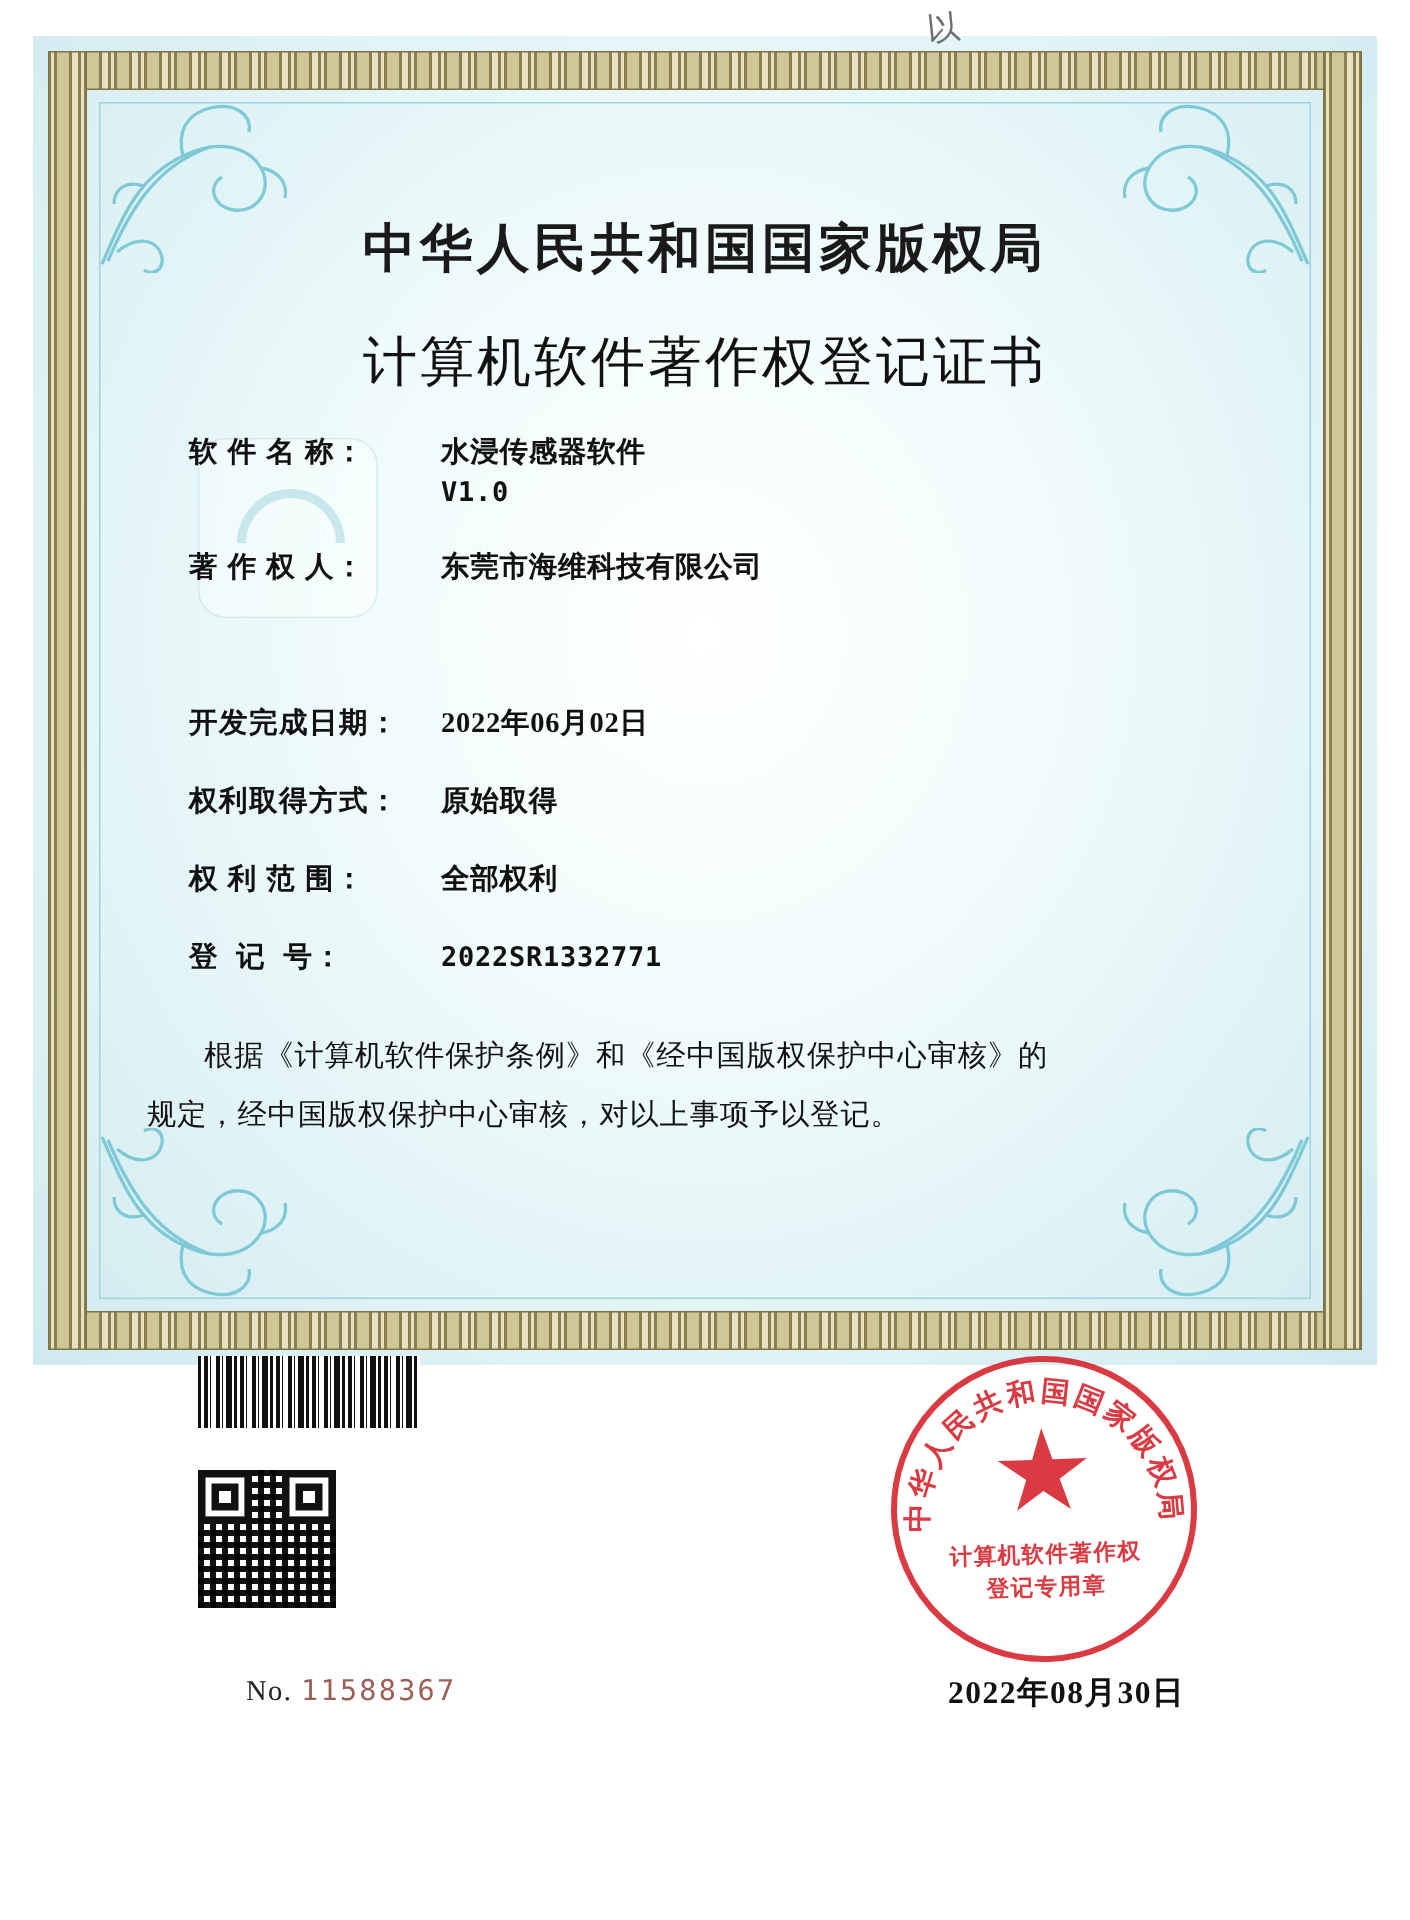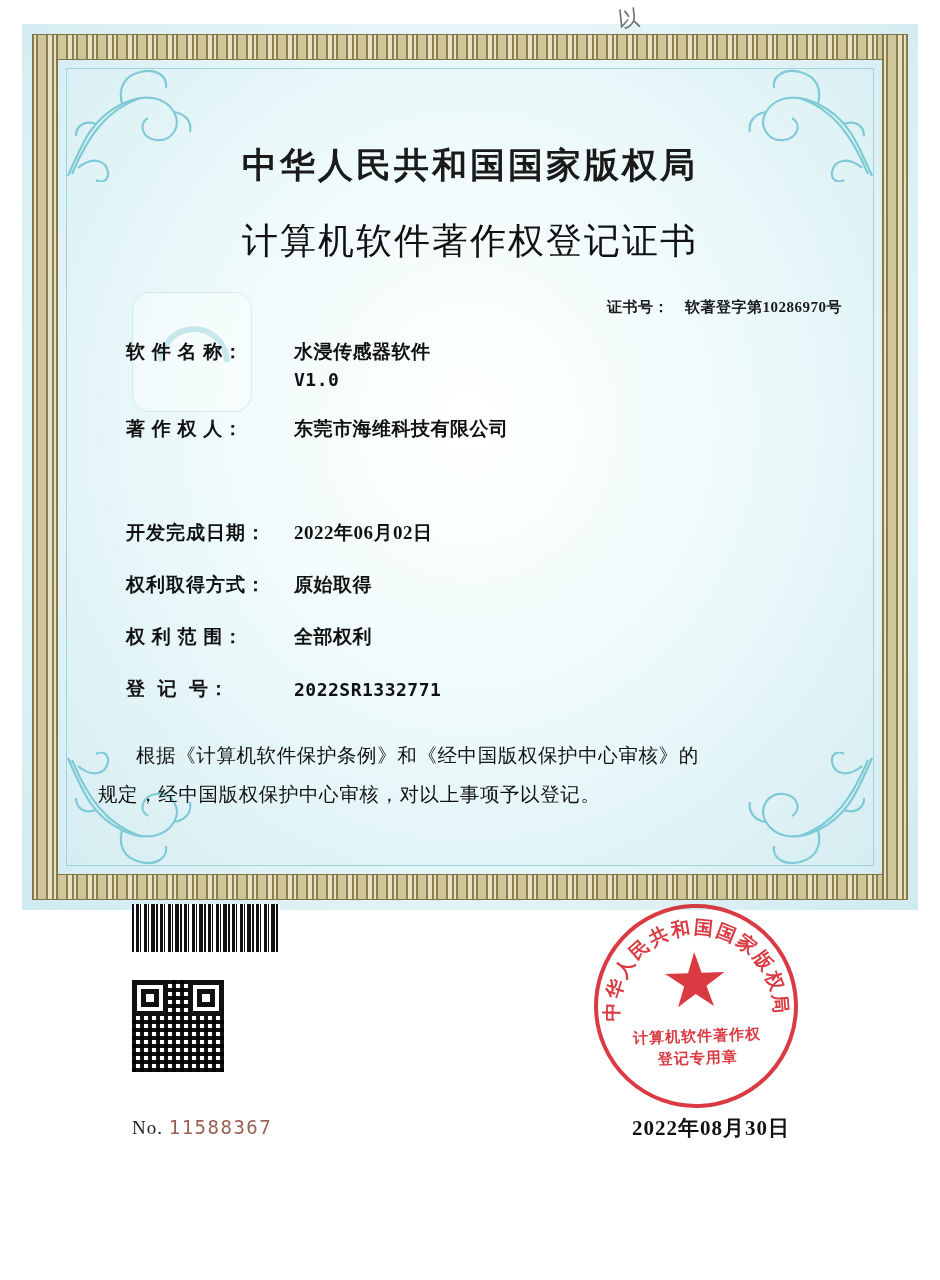--- a/index.html
+++ b/index.html
@@ -218,20 +218,21 @@
   .serial {
     position: absolute;
     left: 110px;
     top: 1092px;
     font-size: 19px;
     color: #222;
     letter-spacing: 1px;
   }
   .serial .no-label {
     font-family: "Liberation Serif", serif;
+    margin-left: 32px;
   }
   .serial .no-value {
     font-family: "DejaVu Sans Mono", monospace;
     color: #9b5f55;
     letter-spacing: 1.5px;
   }
 
   .issue-date {
     position: absolute;
     right: 128px;
@@ -350,23 +351,20 @@
     </svg>
   </div>
 
   <div class="watermark"></div>
 
   <div class="content">
 
     <div class="title-main">中华人民共和国国家版权局</div>
     <div class="title-sub">计算机软件著作权登记证书</div>
 
-    <div class="cert-no">
-      <span class="label">证书号：</span><span class="value">软著登字第10286970号</span>
-    </div>
 
     <div class="fields">
 
       <div class="field-row">
         <div class="field-label">软 件 名 称：</div>
         <div class="field-value">水浸传感器软件</div>
       </div>
 
       <div class="field-row">
         <div class="field-label"></div>

